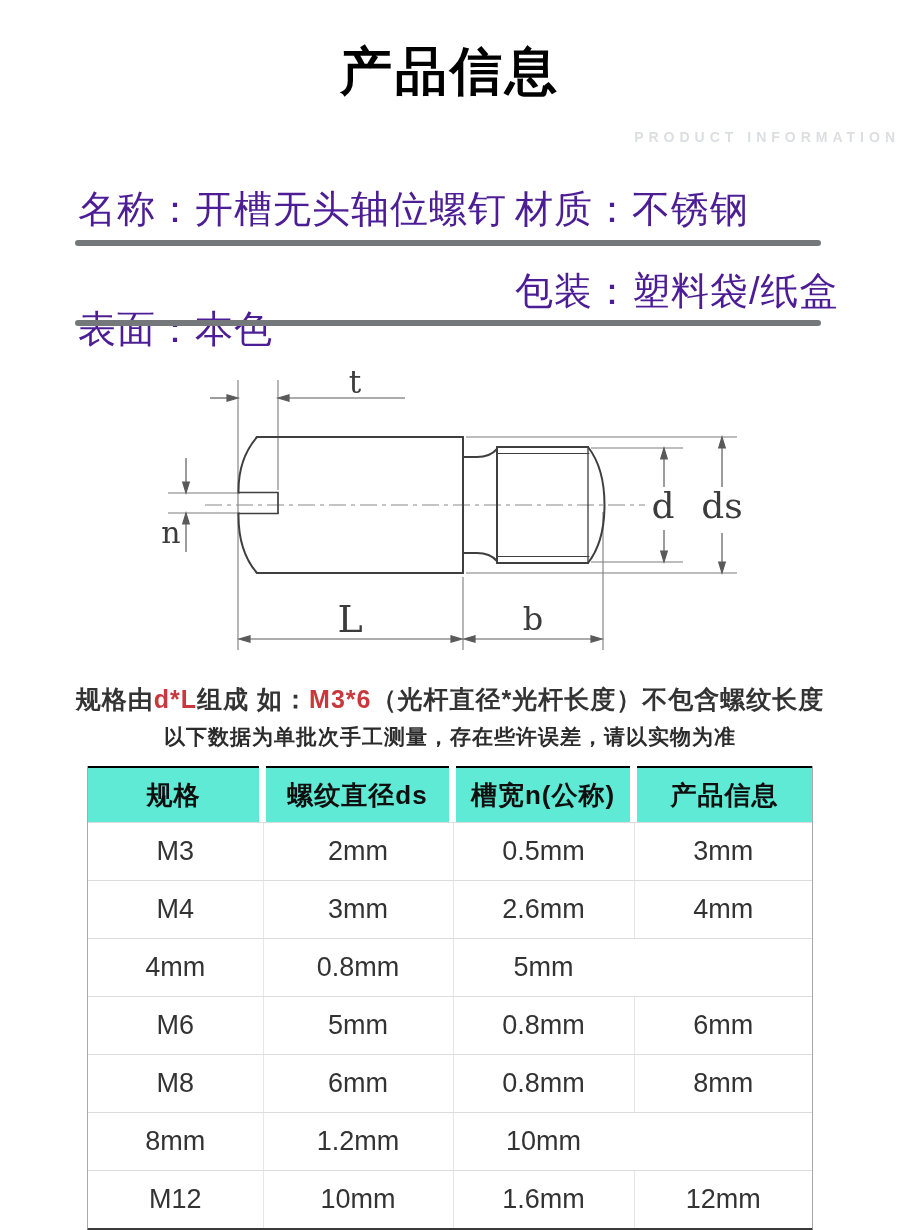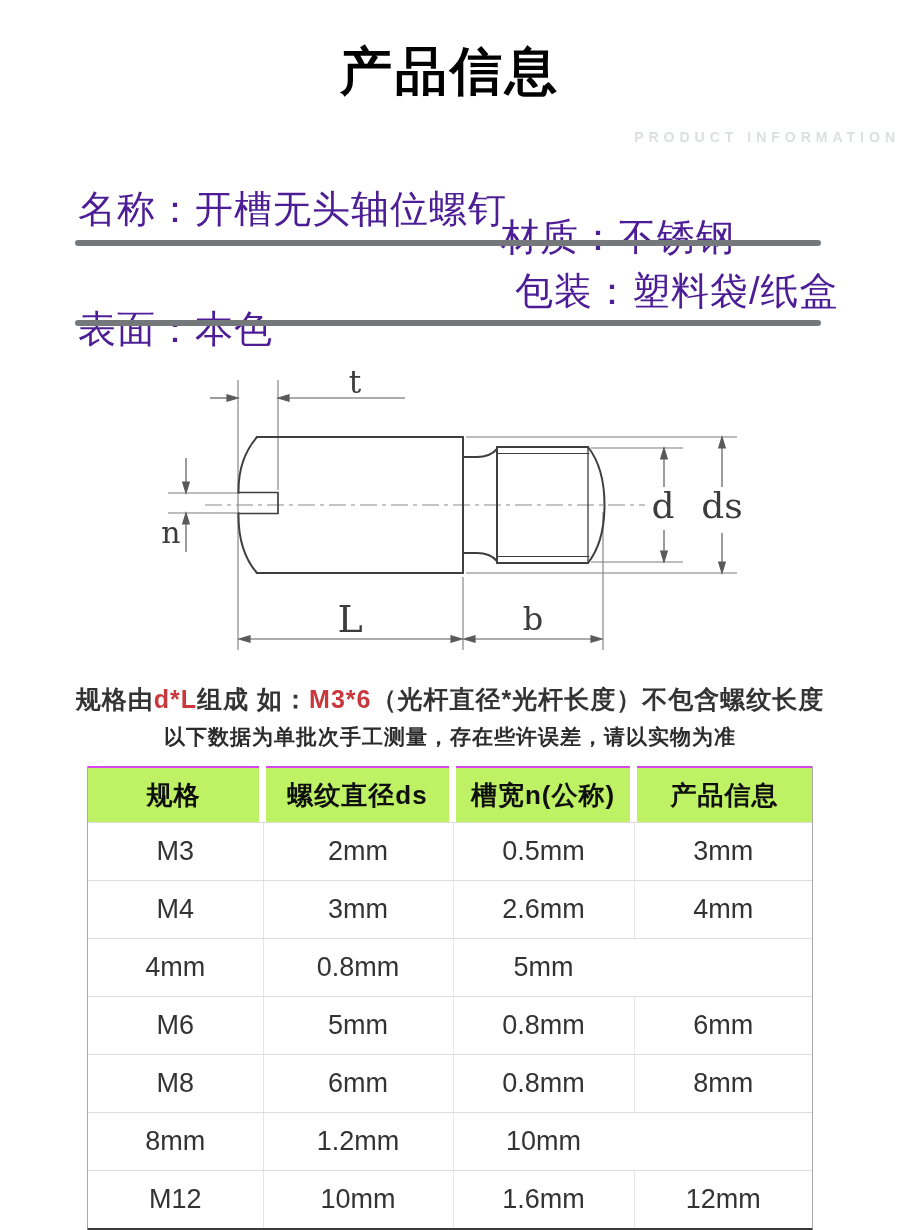--- a/index.html
+++ b/index.html
@@ -21,38 +21,38 @@
   .note-line{position:absolute;top:723px;left:0;width:900px;text-align:center;
              font-size:21px;font-weight:600;color:#2b2b2b;letter-spacing:1px;}
   
   .drawing-svg{position:absolute;top:0;left:0;width:900px;height:1230px;}
   .drawing-svg text{font-family:"DejaVu Serif","Liberation Serif",serif;fill:#3c3c3c;}
   
   .spec-table{position:absolute;left:87px;top:766px;width:726px;box-sizing:border-box;
               border-left:1px solid #a8a8a8;border-right:1px solid #a8a8a8;
               border-bottom:3px solid #3a3a3a;}
   .thead{display:grid;grid-template-columns:171px 7px 183px 7px 174px 7px 175px;height:56px;}
-  .th{background:#bef264;border-top:2px solid #d946ef;display:flex;align-items:center;
+  .th{background:#5eead4;border-top:2px solid #000000;display:flex;align-items:center;
       justify-content:center;font-size:26px;font-weight:700;color:#0f0f0f;letter-spacing:1px;}
   .th-gap{background:#ffffff;}
   .tr{display:grid;grid-template-columns:174.5px 190px 181px 178.5px;height:57px;
       border-top:1px solid #dcdcdc;}
   .td{display:flex;align-items:center;justify-content:center;font-size:27px;color:#333;}
   .td + .td{border-left:1px solid #e6e6e6;}
 </style>
 </head>
 <body>
 
 <div id="page">
 
   <div class="title">产品信息</div>
   <div class="subtitle">PRODUCT INFORMATION</div>
 
   <div class="info-item" style="left:78px;top:184px;"><span>名称：</span><span>开槽无头轴位螺钉</span></div>
-  <div class="info-item" style="left:501px;top:184px;margin-top:28px;"><span>材质：</span><span>不锈钢</span></div>
+  <div class="info-item" style="left:515px;top:184px;"><span>材质：</span><span>不锈钢</span></div>
   <div class="divider" style="top:240px;"></div>
   <div class="info-item" style="left:78px;top:266px;margin-top:38px;"><span>表面：</span><span>本色</span></div>
   <div class="info-item" style="left:515px;top:266px;"><span>包装：</span><span>塑料袋/纸盒</span></div>
   <div class="divider" style="top:320px;"></div>
 
   <svg class="drawing-svg" viewBox="0 0 900 1230">
     <g stroke="#7c7c7c" stroke-width="1.1" fill="none">
       <path d="M238,380 L238,650"></path>
       <path d="M278,380 L278,490"></path>
       <path d="M168,493 L240,493"></path>

